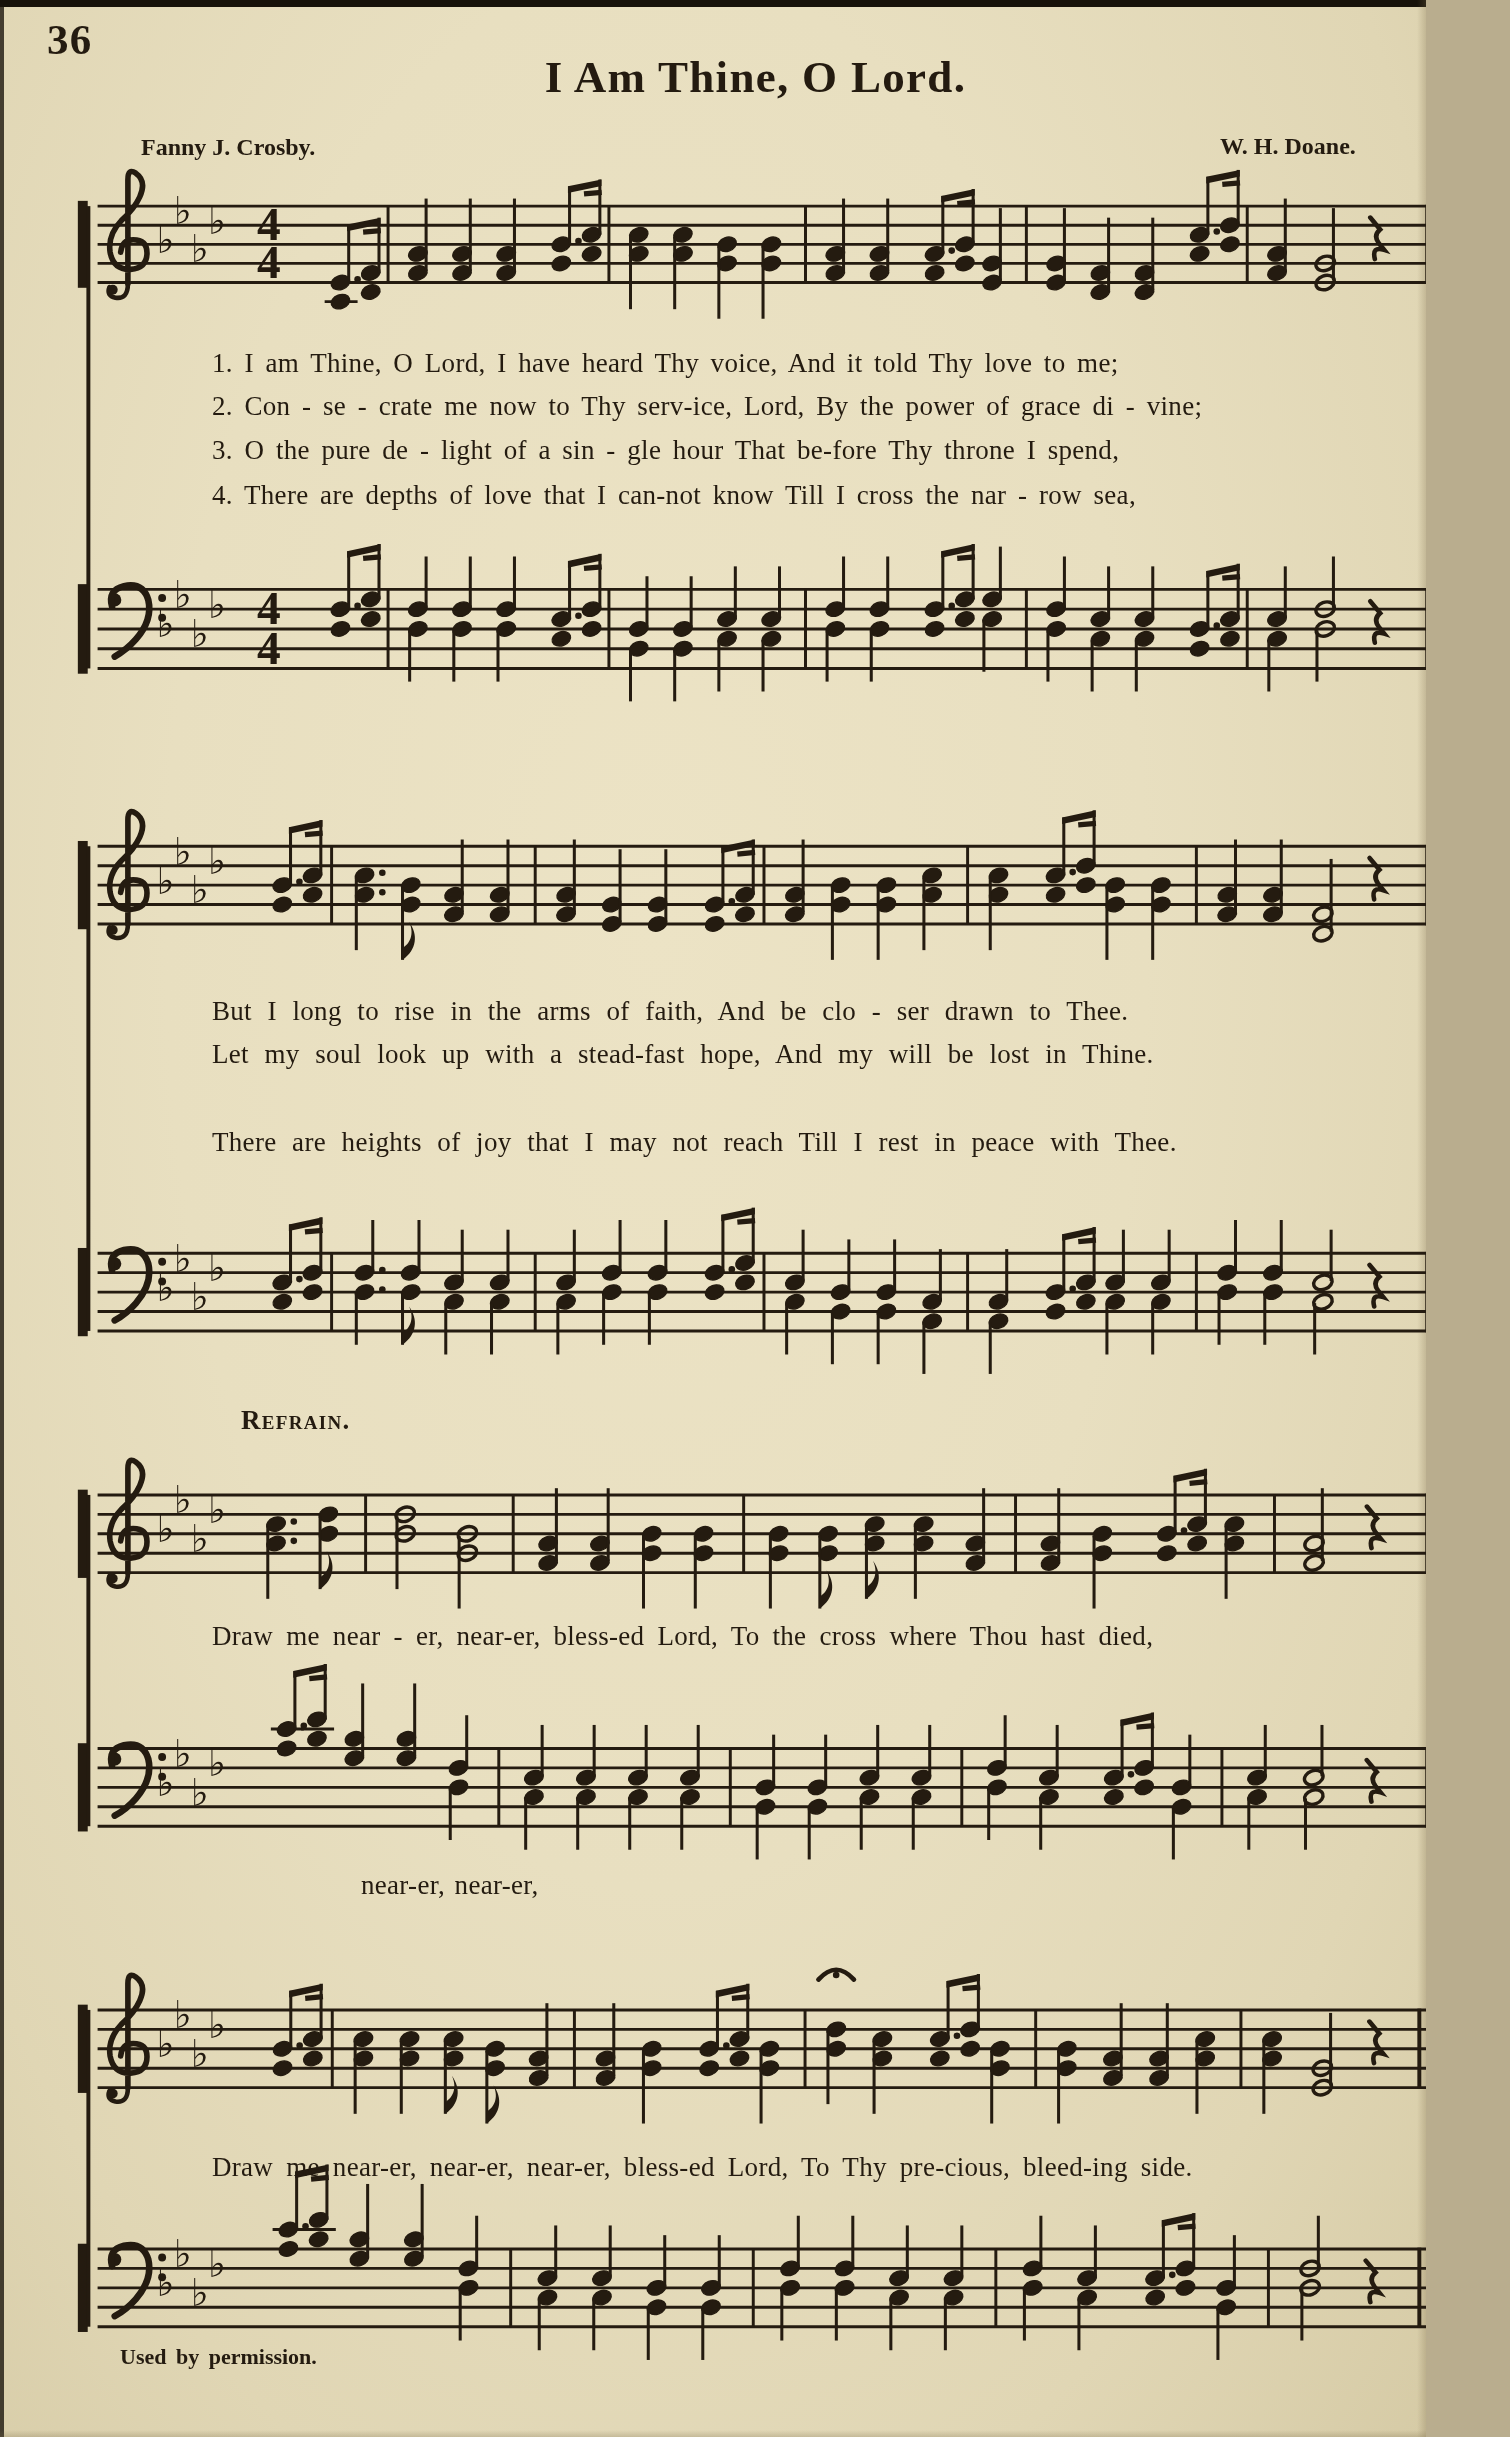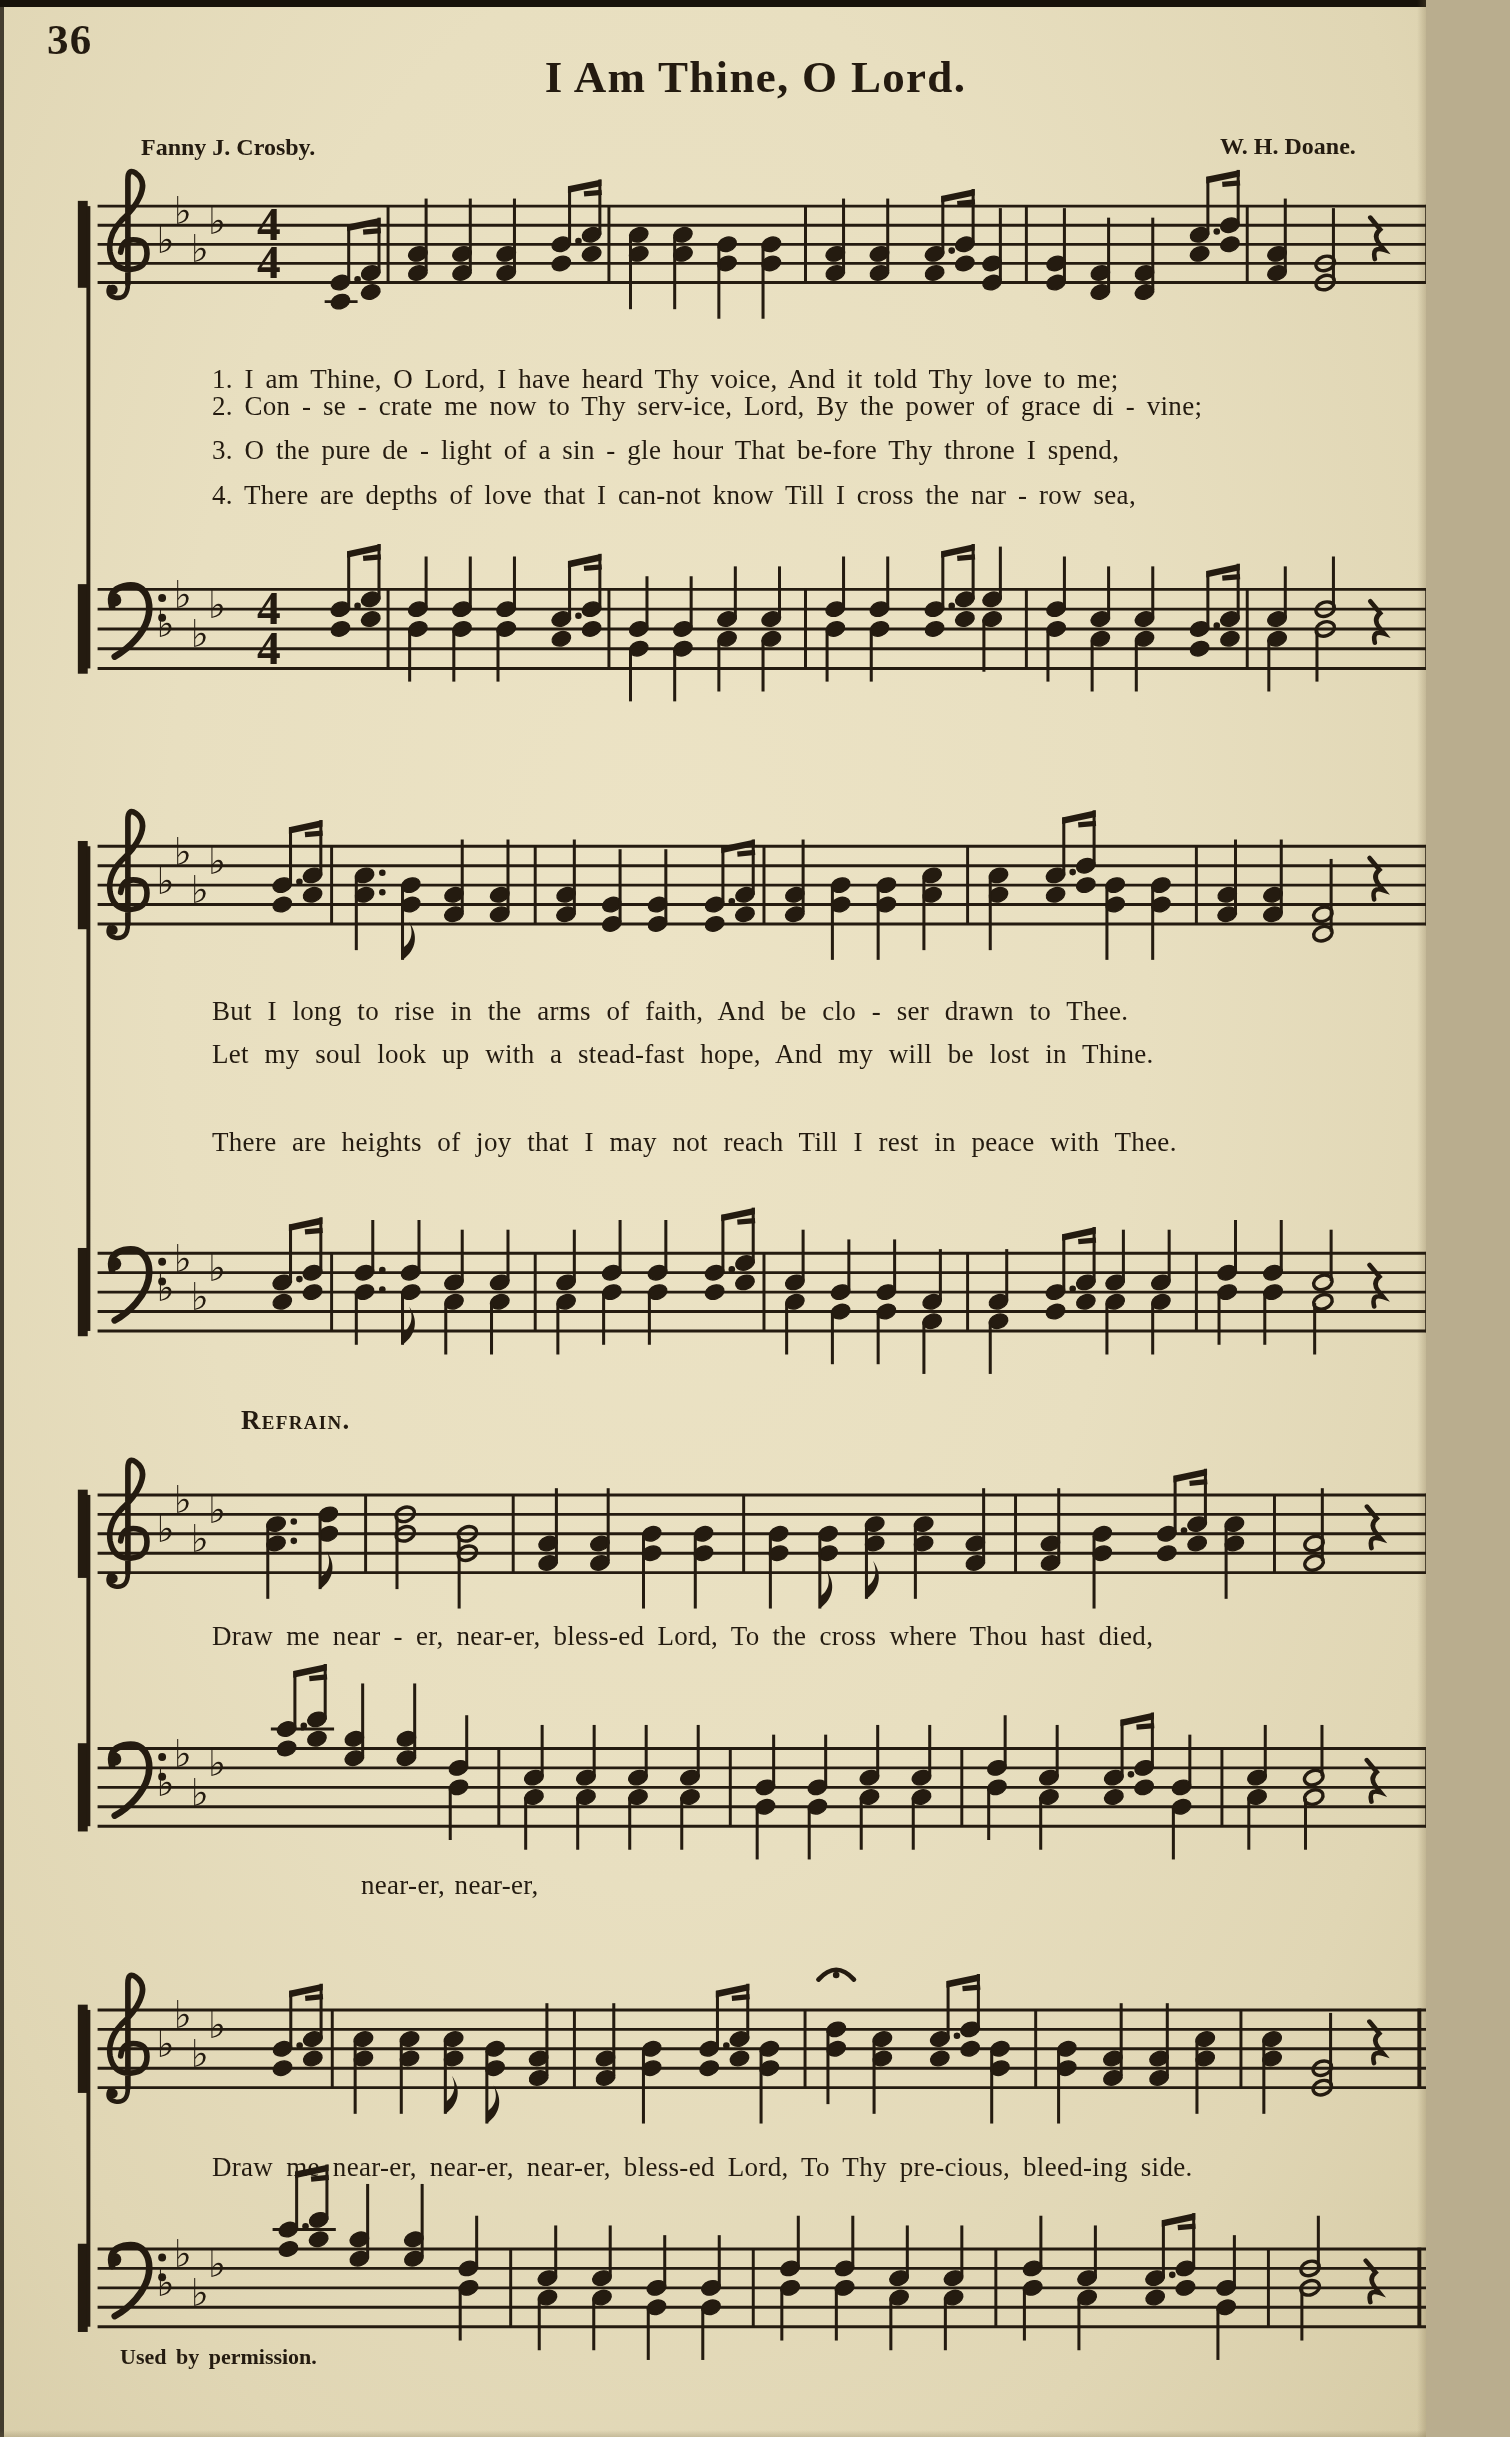--- a/index.html
+++ b/index.html
@@ -18,21 +18,21 @@
   .edge-bottom{position:absolute;left:0;bottom:0;width:100%;height:8px;background:linear-gradient(to top,rgba(120,104,70,.30),rgba(120,104,70,0));}
 
   .abs{position:absolute;white-space:nowrap;}
   .page-number{left:47px;top:14.5px;font-size:43px;font-weight:bold;letter-spacing:1.3px;}
   .title{left:0;top:51px;width:1511px;text-align:center;font-size:45px;font-weight:bold;letter-spacing:1.3px;}
   .lyricist{left:141px;top:134px;font-size:24px;font-weight:bold;}
   .composer{left:1190px;top:133px;font-size:24px;font-weight:bold;margin-left:30px;}
 
   .lyric{font-size:27px;letter-spacing:0.3px;color:#241b10;}
   .verse{left:212px;word-spacing:4.6px;}
-  .v1{top:364px;} .v2{top:391px;} .v3{top:435px;} .v4{top:480px;}
+  .v1{top:348px;} .v2{top:391px;} .v3{top:435px;} .v4{top:480px;}
   .cont{left:212px;word-spacing:8.6px;}
   .c1{top:996px;} .c2{top:1039px;} .c3{top:1083px;} .c4{top:1127px;}
   .refrain-label{left:241px;top:1405px;font-size:27px;font-weight:bold;font-variant:small-caps;letter-spacing:1.3px;}
   .r1{left:212px;top:1621px;word-spacing:6px;font-family:Liberation Serif, serif;}
   .r-echo{left:361px;top:1870px;word-spacing:2.6px;}
   .r2{left:212px;top:2152px;word-spacing:6px;}
   .footer{left:120px;top:2344px;font-size:22px;font-weight:bold;word-spacing:4px;}
 
   svg.music{position:absolute;left:0;top:0;pointer-events:none;}
 </style>

